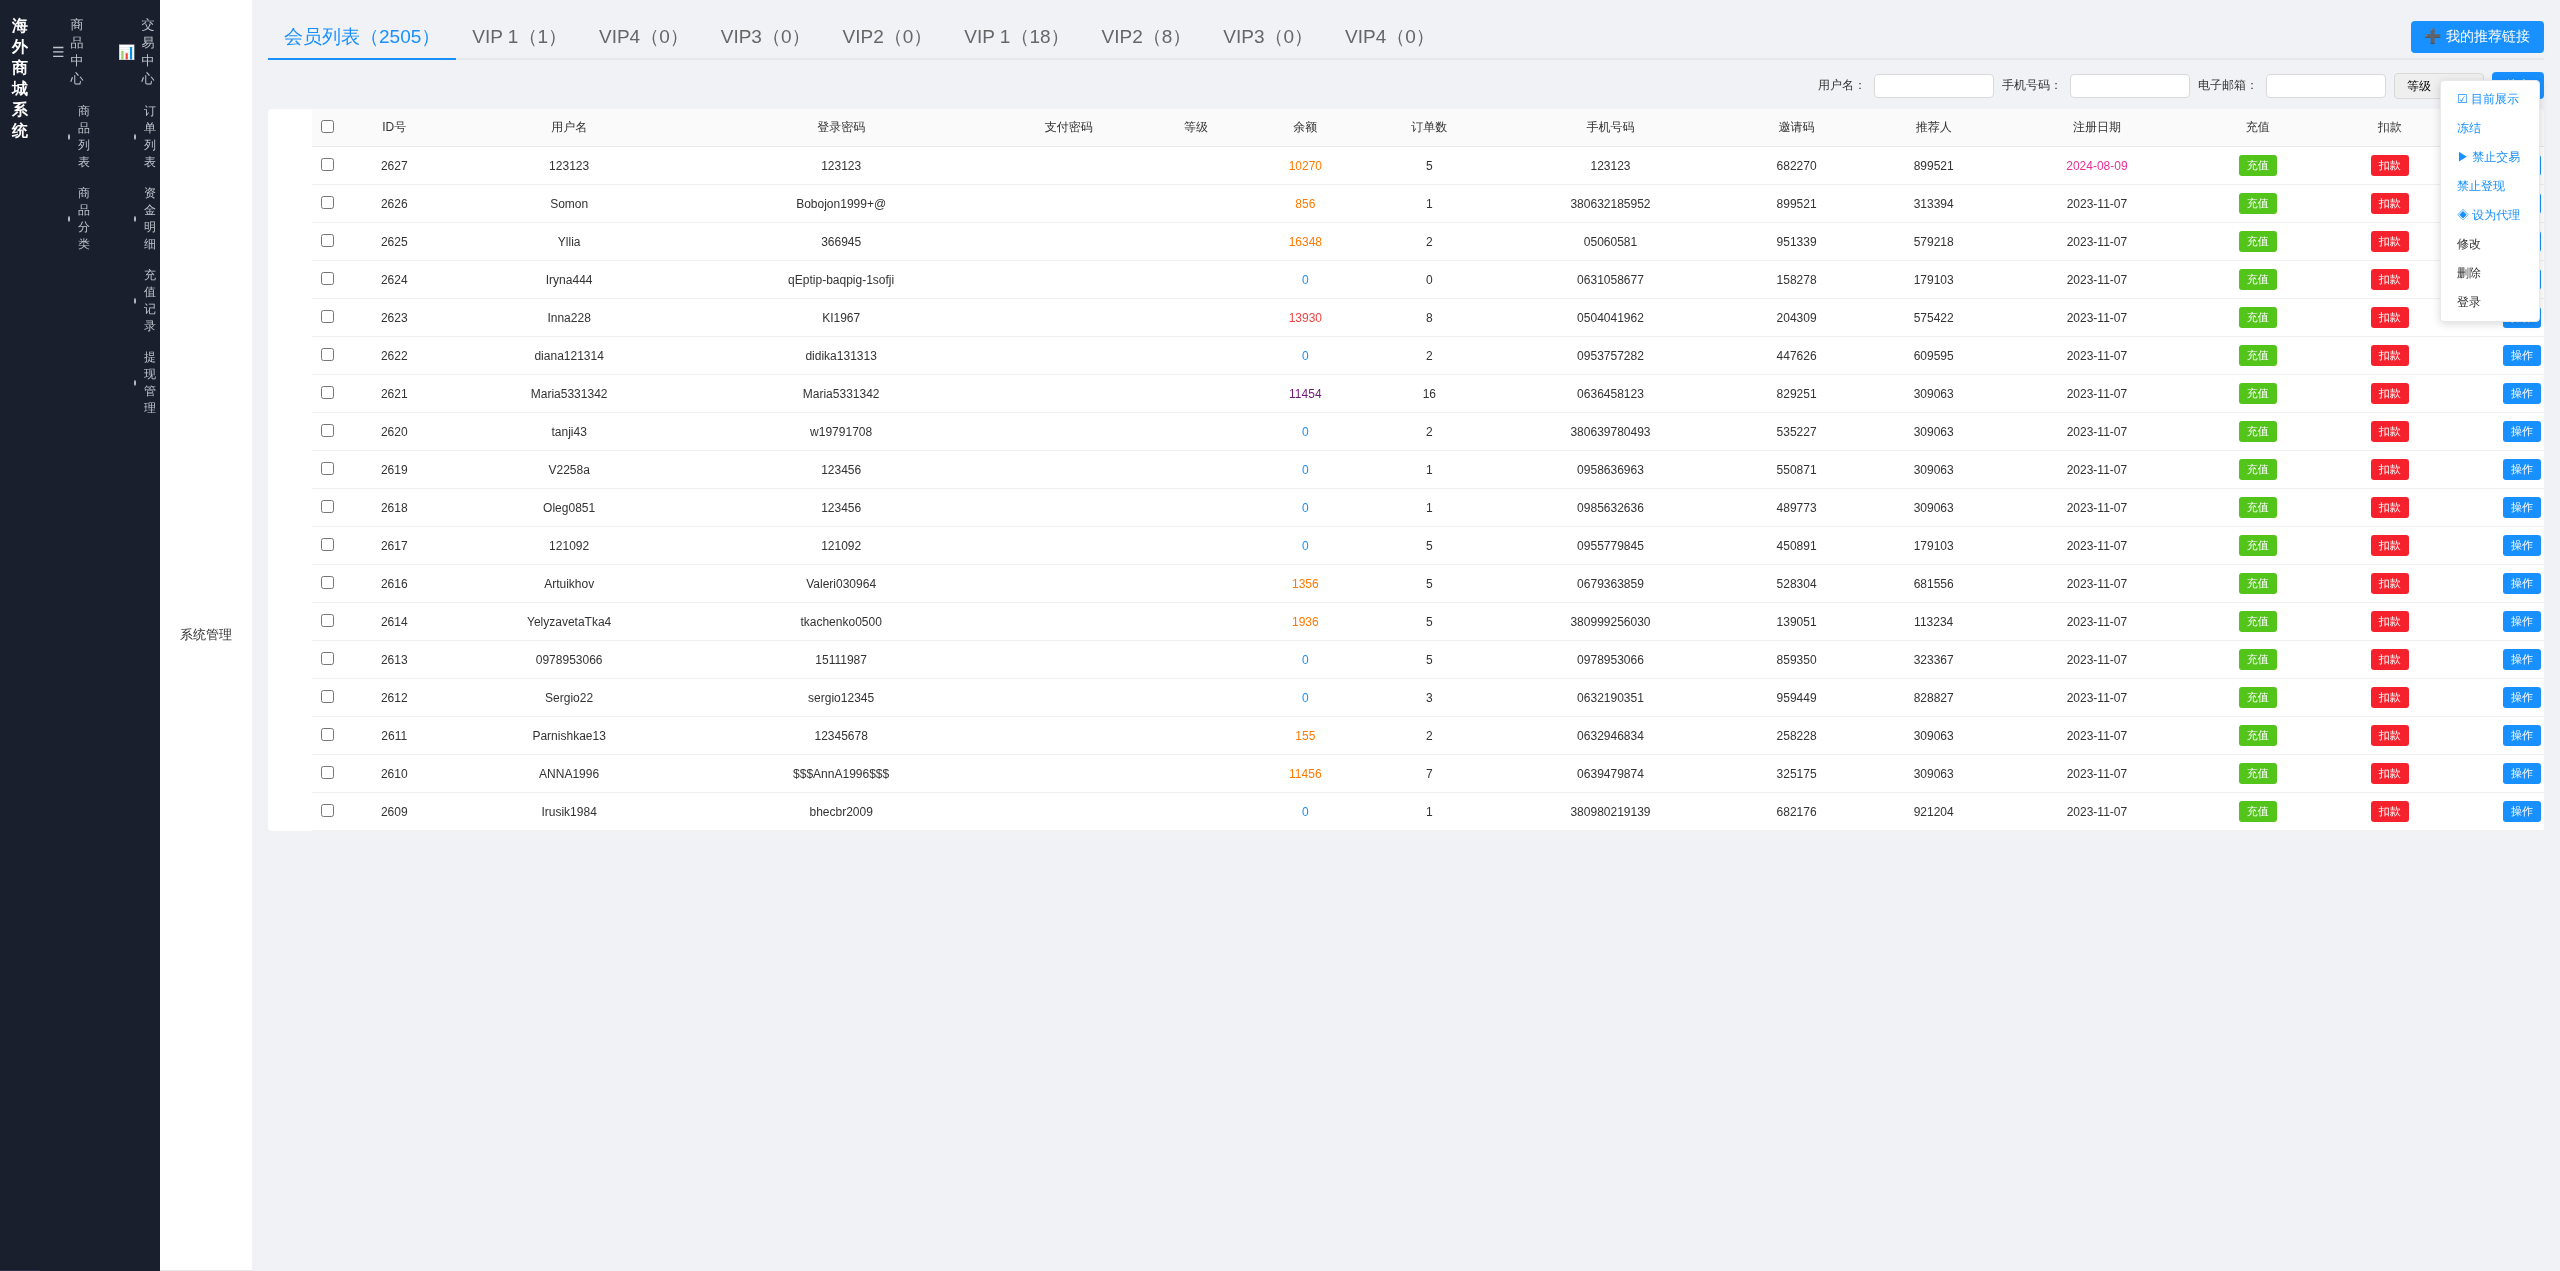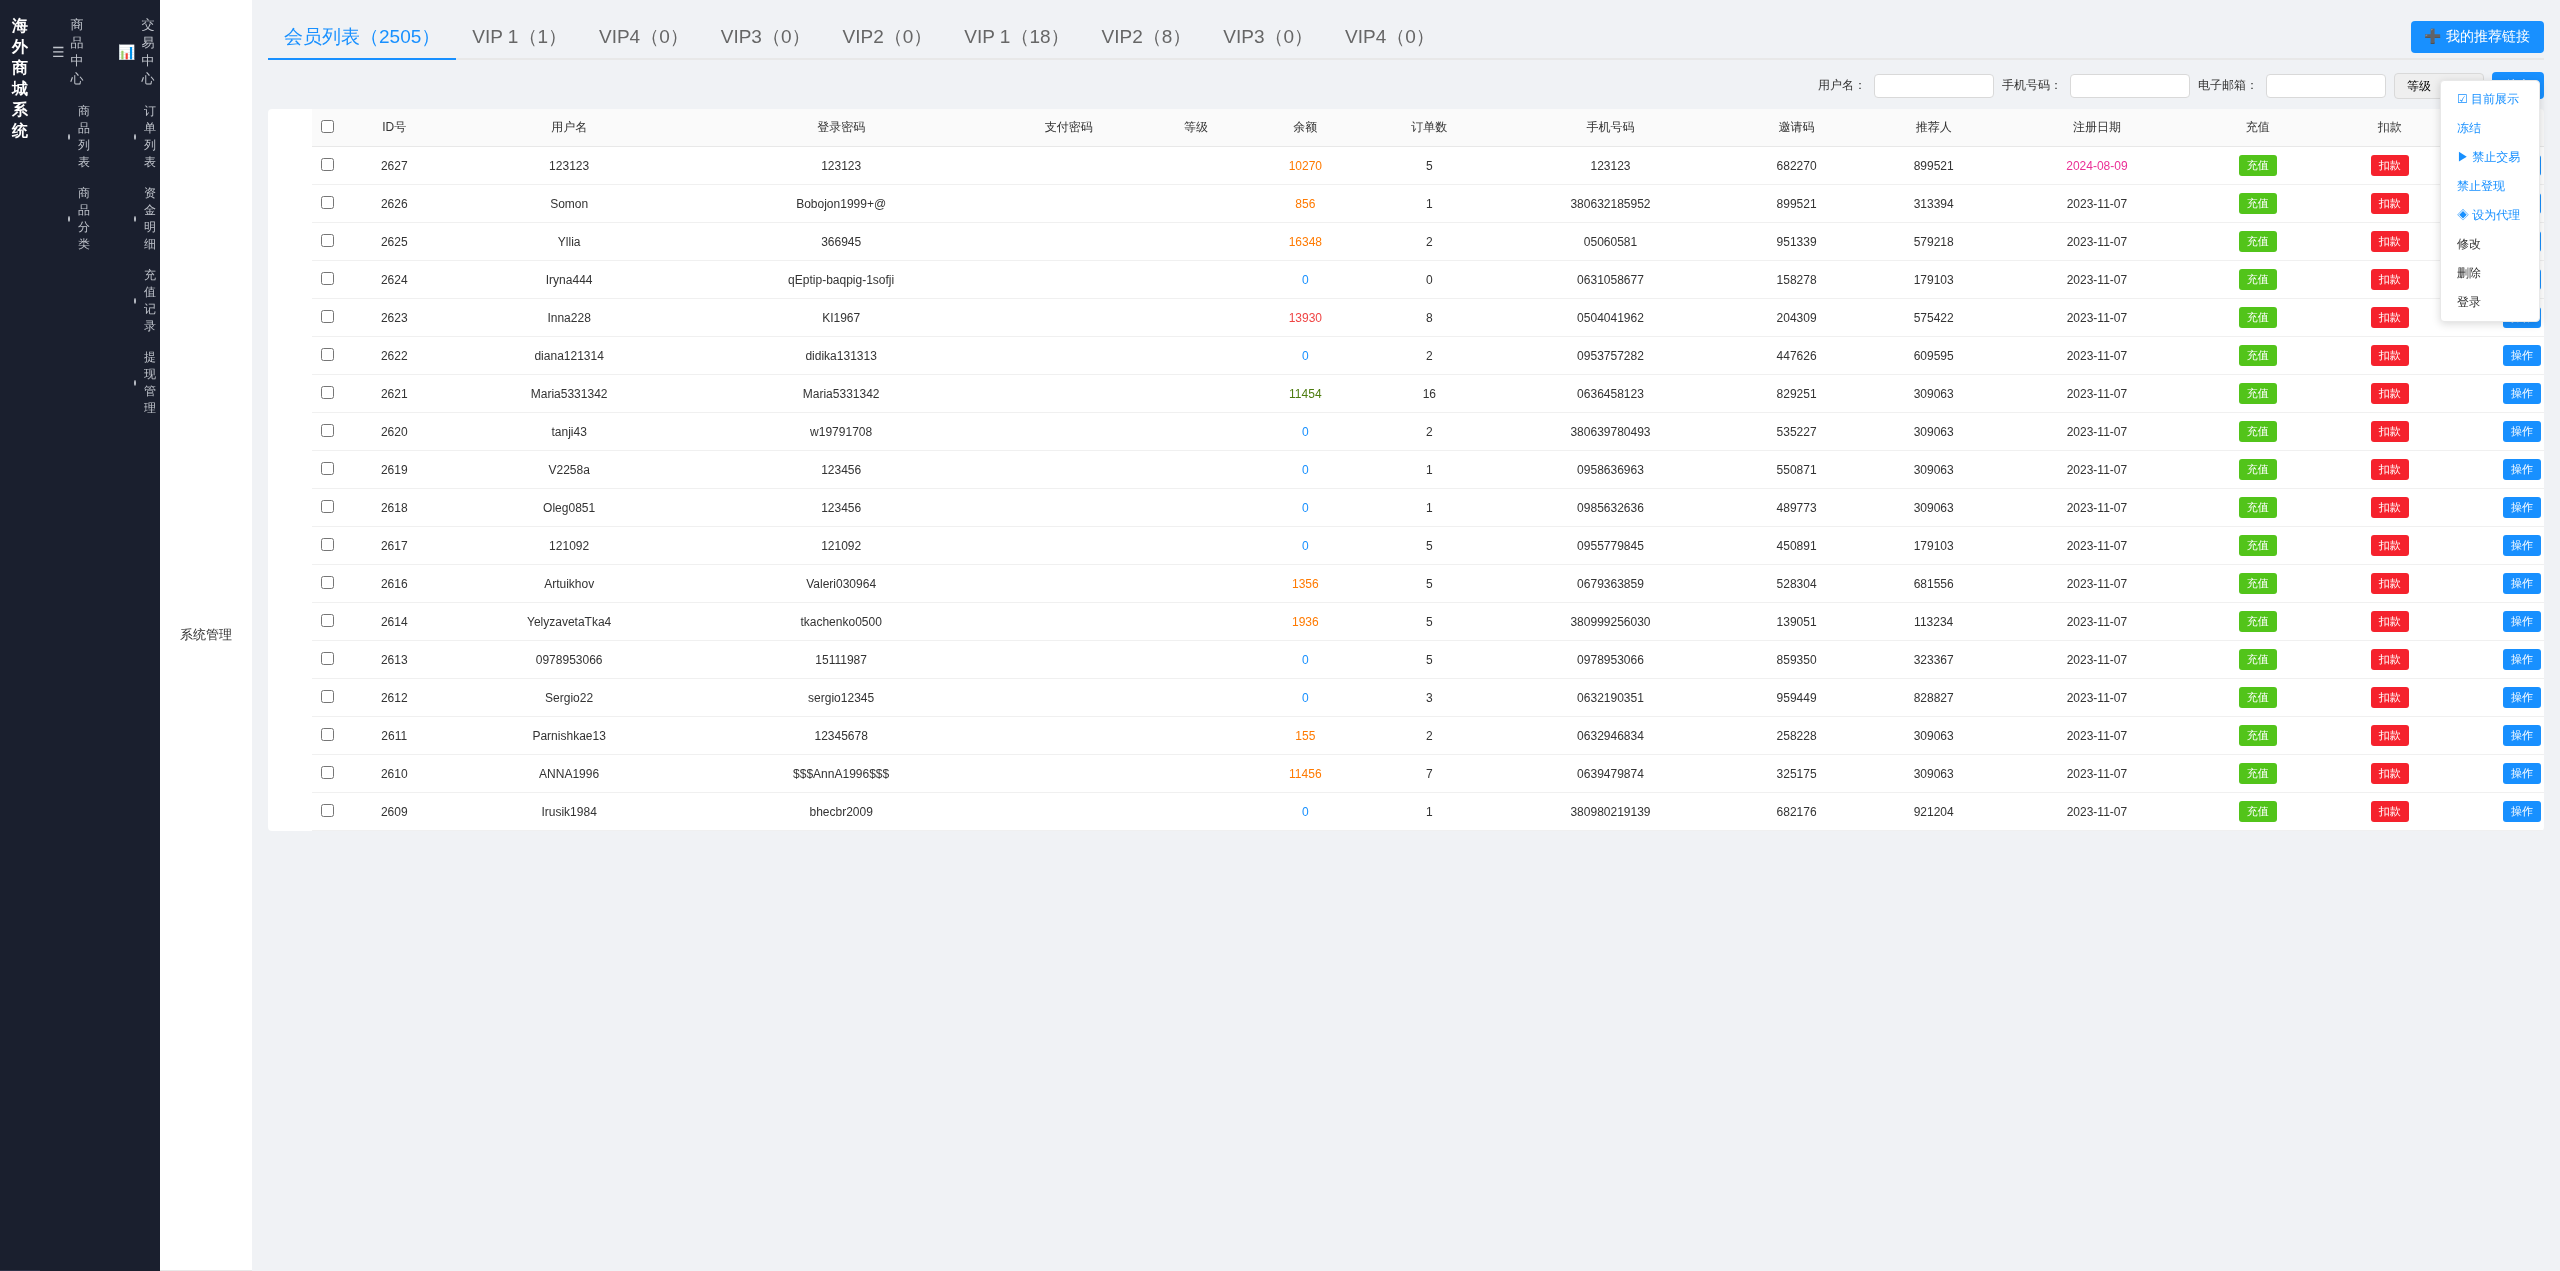--- a/index.html
+++ b/index.html
@@ -495,21 +495,21 @@
       <td><button class="btn-red">扣款</button></td>
       <td><button class="btn-blue">操作</button></td>
     </tr>
             <tr>
       <td class="checkbox-col"><input type="checkbox" style=""></td>
       <td>2621</td>
       <td>Maria5331342</td>
       <td>Maria5331342</td>
       <td></td>
       <td></td>
-      <td style="color:#4d7c0f;">11454</td>
+      <td style="color:#701a75;">11454</td>
       <td>16</td>
       <td>0636458123</td>
       <td>829251</td>
       <td>309063</td>
       <td style="">2023-11-07</td>
       <td><button class="btn-green">充值</button></td>
       <td><button class="btn-red">扣款</button></td>
       <td><button class="btn-blue">操作</button></td>
     </tr>
             <tr>

